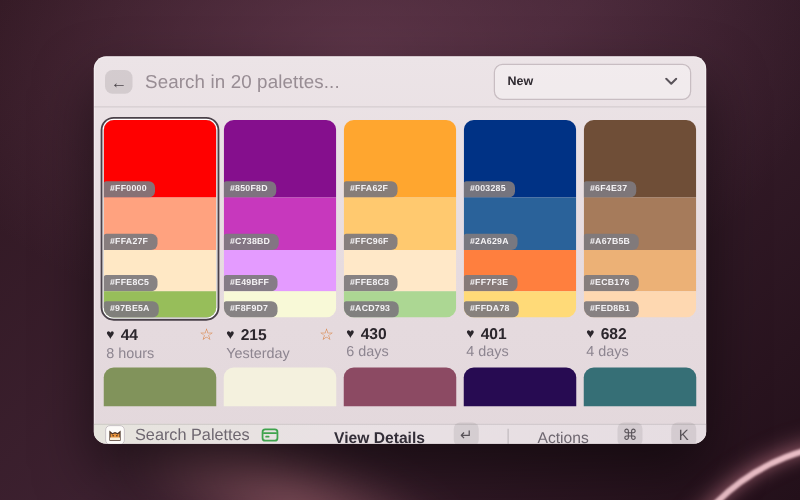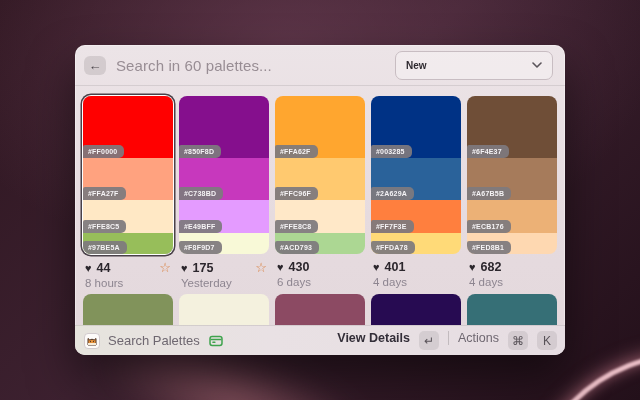--- a/index.html
+++ b/index.html
@@ -83,30 +83,30 @@
   .stats-line1 { display:flex; align-items:center; font-size:12.5px; font-weight:700; color:#2b262c; }
   .heart-icon { font-size:11px; margin-right:5px; color:#2b262c; }
   .star-icon { margin-left:auto; color:#d97f3e; font-size:13px; font-weight:400; cursor:pointer; }
   .stats-line2 { font-size:11.5px; color:#8d8590; margin-top:2px; }
 
   .partial-row { margin-top:5px; }
   .partial-card { height:60px; border-radius:8px; cursor:pointer; }
 
   
   .footer {
-    position:absolute; left:0; bottom:0; width:100%; height:30px;
+    position:absolute; left:0; bottom:0; width:100%; height:16px;
     background:linear-gradient(90deg, #e6e4dd 0%, #e9e1e4 40%, #e6dde2 100%);
     border-top:1px solid rgba(0,0,0,0.09);
     display:flex; align-items:center; padding:0 8px; gap:8px;
   }
   .footer-left { display:flex; align-items:center; gap:8px; flex:1 1 auto; }
   .app-icon { width:17px; height:17px; display:flex; align-items:center; justify-content:center; }
   .footer-app-name { font-size:13px; color:#6e6770; }
   .wallet-icon { width:16px; height:16px; display:flex; align-items:center; justify-content:center; }
-  .footer-right { display:flex; align-items:flex-start; gap:9px; }
+  .footer-right { display:flex; align-items:flex-end; gap:23px; }
   .primary-action { font-size:12.5px; font-weight:700; color:#332e38; cursor:pointer; }
   .keycap {
     min-width:20px; height:19px; padding:0 4px; border-radius:5px;
     background:rgba(0,0,0,0.08); color:#585258; font-size:12px;
     display:flex; align-items:center; justify-content:center; cursor:pointer;
   }
   .footer-divider { width:1px; height:14px; background:rgba(0,0,0,0.16); }
   .actions-label { font-size:12.5px; color:#6e6770; cursor:pointer; }
 </style>
 </head>
@@ -114,21 +114,21 @@
 
 <div class="bg-streak"></div>
 <div class="bg-arc"></div>
 
 <div class="window">
 
   <div class="header">
     <div class="back-btn">
       <span>←</span>
     </div>
-    <div class="search-placeholder">Search in 60 palettes...</div>
+    <div class="search-placeholder">Search in 20 palettes...</div>
     <div class="dropdown">
       <span class="dropdown-value">New</span>
       <svg width="10" height="6" viewBox="0 0 10 6">
         <path d="M1 1 L5 5 L9 1" fill="none" stroke="#5a545a" stroke-width="1.6" stroke-linecap="round" stroke-linejoin="round"></path>
       </svg>
     </div>
   </div>
   <div class="header-sep"></div>
 
   <div class="content">
@@ -168,21 +168,21 @@
             <div class="band" style="background: rgb(228, 155, 255);">
               <span class="hex-badge">#E49BFF</span>
             </div>
             <div class="band" style="background: rgb(248, 249, 215);">
               <span class="hex-badge">#F8F9D7</span>
             </div>
           </div>
           <div class="card-stats">
             <div class="stats-line1">
               <span class="heart-icon">♥</span>
-              <span>175</span>
+              <span>215</span>
               <span class="star-icon">☆</span>
             </div>
             <div class="stats-line2">Yesterday</div>
           </div>
         </div>
         <div class="card-slot">
           <div class="card">
             <div class="band" style="background: rgb(255, 166, 47);">
               <span class="hex-badge">#FFA62F</span>
             </div>

